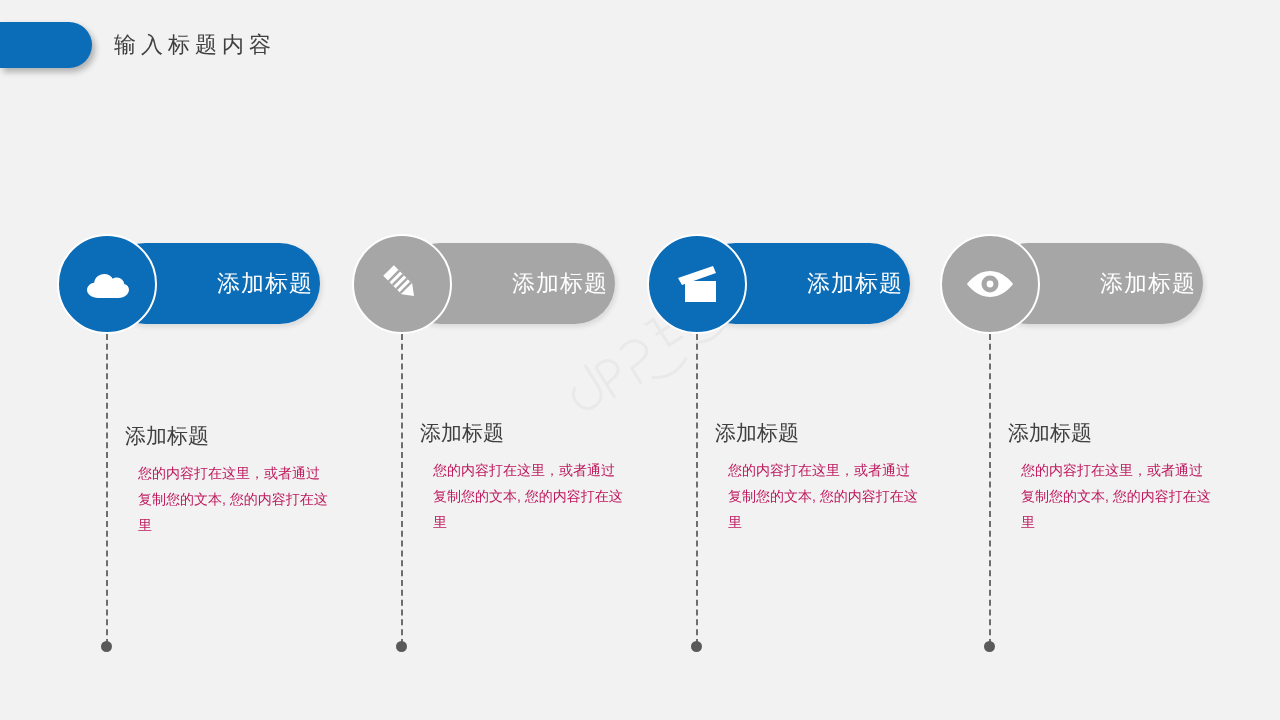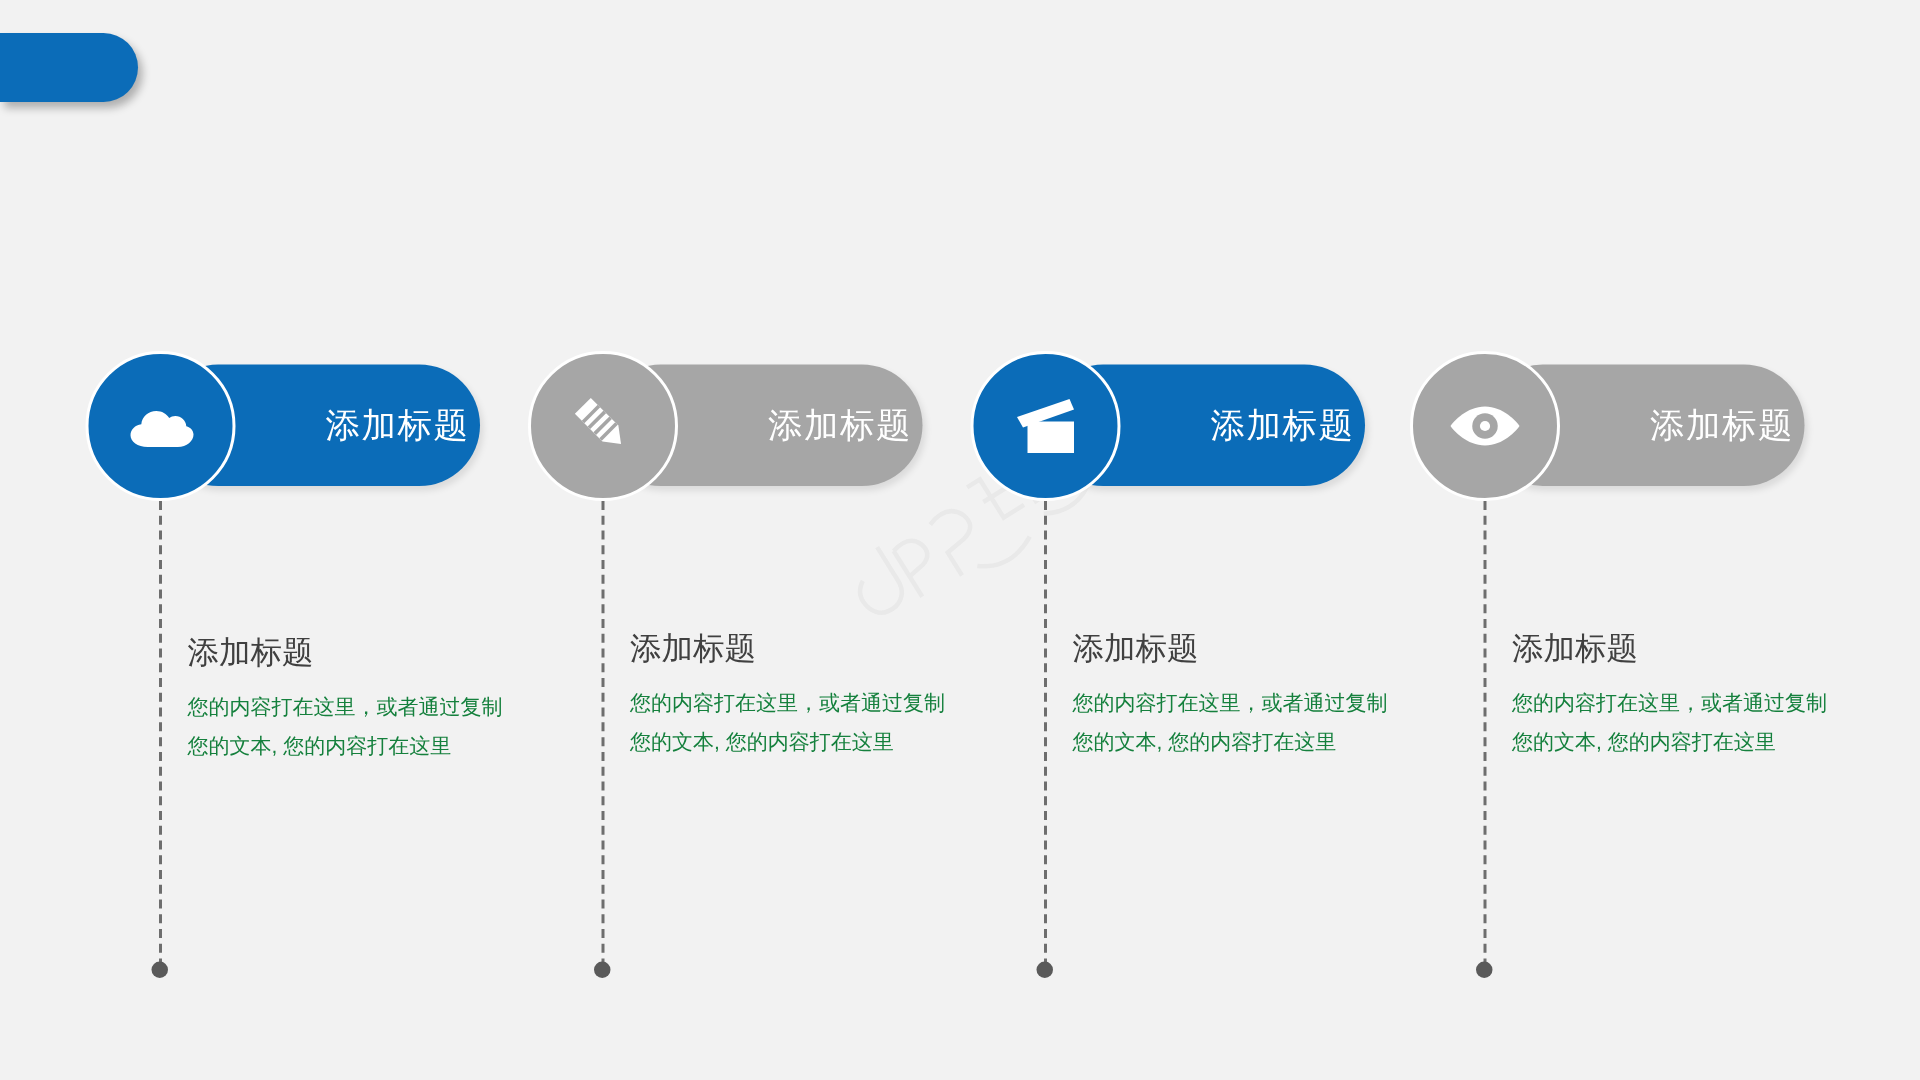--- a/index.html
+++ b/index.html
@@ -150,30 +150,31 @@
 
   .tb-title {
     font-size: 21px;
     color: #404040;
     margin: 0 0 11px 0;
     line-height: 1.2;
     white-space: nowrap;
   }
   .tb-body {
     font-size: 14px;
-    color: #15803d;
+    color: #be185d;
     line-height: 1.85;
-    margin: 0;
+    margin: 13px;
   }
 </style>
 </head>
 <body>
 
 <div class="header">
   <div class="header-pill"></div>
+  <div class="header-title">输入标题内容</div>
 </div>
 
 <div class="watermark">
   <svg width="220" height="130" viewBox="0 0 220 130" aria-hidden="true">
     <g transform="rotate(-32 110 65)" fill="none" stroke="#e2e2e2" stroke-width="3">
       <path d="M28 40 q-10 6 -6 18 q4 10 16 8 q10 -3 10 -14 l0 -26"></path>
       <path d="M56 34 l0 36"></path>
       <path d="M56 34 q14 -4 18 6 q3 9 -6 12 l-12 2"></path>
       <path d="M86 32 q16 -6 22 6 q4 11 -8 14 l-14 2 l0 18"></path>
       <path d="M120 24 l10 0 l0 30 l16 0"></path>

